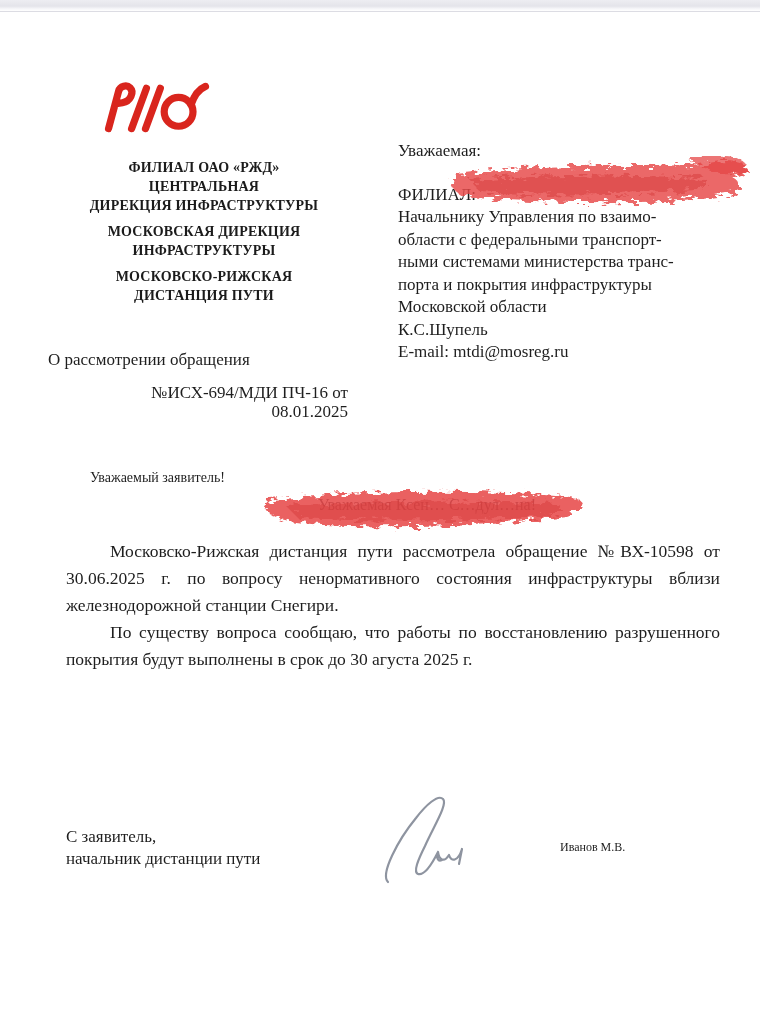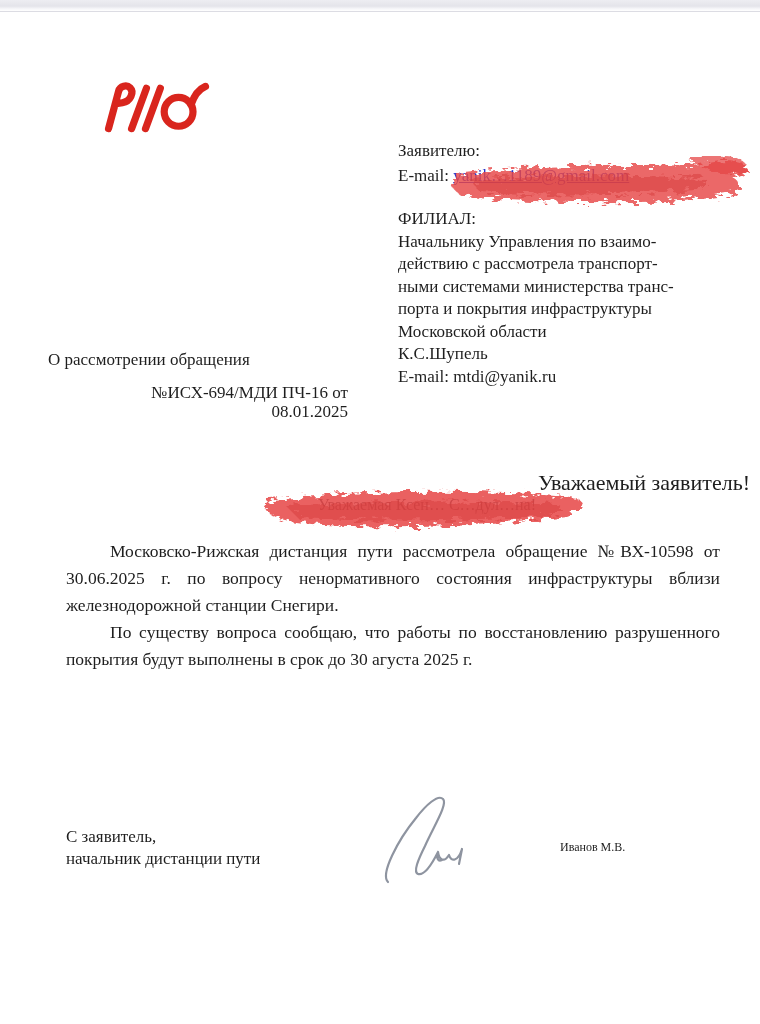--- a/index.html
+++ b/index.html
@@ -23,21 +23,21 @@
   .sender .grp{margin-bottom:7px;}
   .subject{position:absolute;left:48px;top:350px;width:300px;font-size:17px;line-height:20px;}
   .subject .refs{margin-top:13px;line-height:19px;text-align:right;}
   .recipient{position:absolute;left:398px;top:140px;width:332px;font-size:17px;line-height:22.5px;}
   .email-row{margin-top:2px;}
   .email-link{color:#2b35c8;text-decoration:underline;}
   .copy-label{margin-top:21px;}
   .copy-email{margin-top:0;}
   .scribble{position:absolute;pointer-events:none;}
   .scribble-email{left:448px;top:156px;width:302px;height:54px;}
-  .greeting{position:absolute;left:90px;top:470px;width:660px;text-align:right;font-size:22px;}
+  .greeting{position:absolute;left:90px;top:470px;width:660px;text-align:left;font-size:14px;}
   .redacted-line{
     position:absolute;left:266px;top:496px;width:322px;text-align:center;
     font-size:16px;color:#4a4a55;z-index:1;
   }
   .scribble-greeting{left:262px;top:486px;width:328px;height:46px;z-index:2;}
   .body-text{position:absolute;left:66px;top:538px;width:654px;font-size:17.5px;line-height:27px;text-align:justify;}
   .body-text p{margin:0;text-indent:44px;}
   .signoff{position:absolute;left:66px;top:826px;font-size:17px;line-height:21.5px;}
   .signature{position:absolute;left:372px;top:788px;width:118px;height:102px;}
   .signer-name{position:absolute;left:560px;top:840px;font-size:12px;}
@@ -54,45 +54,56 @@
       <g stroke="#d9251d" stroke-width="15" fill="none" stroke-linecap="round" stroke-linejoin="round">
         <path d="M24 98 L45 20 C48 9 62 6 69 13 C78 22 70 41 53 44 L40 46"></path>
         <path d="M72 98 L103 14"></path>
         <path d="M101 98 L132 14"></path>
         <circle cx="170" cy="63" r="30"></circle>
         <path d="M196 48 C202 30 212 16 226 10"></path>
       </g>
     </svg>
   </div>
 
+  <div class="sender">
+    <div class="grp">
+      <div>ФИЛИАЛ ОАО «РЖД»</div>
+      <div>ЦЕНТРАЛЬНАЯ</div>
+      <div>ДИРЕКЦИЯ ИНФРАСТРУКТУРЫ</div>
+    </div>
+    <div class="grp">
+      <div>МОСКОВСКАЯ ДИРЕКЦИЯ</div>
+      <div>ИНФРАСТРУКТУРЫ</div>
+    </div>
+    <div class="grp">
+      <div>МОСКОВСКО-РИЖСКАЯ</div>
+      <div>ДИСТАНЦИЯ ПУТИ</div>
+    </div>
+  </div>
 
   <div class="subject">
     <div>О рассмотрении обращения</div>
     <div class="refs">
       <div>№ИСХ-694/МДИ ПЧ-16 от</div>
       <div>08.01.2025</div>
     </div>
   </div>
 
   <div class="recipient">
-    <div>Заявителю:</div>
-    <div class="email-row">
-      <span>E-mail:</span>
-      <span class="email-link">yanik…1189@gmail.com</span>
-    </div>
+    <div>Уважаемая:</div>
     <div class="copy-label">ФИЛИАЛ:</div>
     <div>
       <div>Начальнику Управления по взаимо-</div>
-      <div>действию с рассмотрела транспорт-</div>
+      <div>области с федеральными транспорт-</div>
       <div>ными системами министерства транс-</div>
       <div>порта и покрытия инфраструктуры</div>
       <div>Московской области</div>
       <div>К.С.Шупель</div>
     </div>
-    <div class="copy-email">E-mail: mtdi@yanik.ru</div>
+    <div class="copy-email">E-mail: mtdi@mosreg.ru</div>
   </div>
 
   <div class="scribble scribble-email">
     <svg viewBox="0 0 302 54" width="302" height="54" aria-hidden="true">
       <defs>
         <filter id="rough1" x="-25%" y="-45%" width="150%" height="190%">
           <feTurbulence type="fractalNoise" baseFrequency="0.11 0.23" numOctaves="3" seed="8" result="n"></feTurbulence>
           <feDisplacementMap in="SourceGraphic" in2="n" scale="16"></feDisplacementMap>
         </filter>
       </defs>

